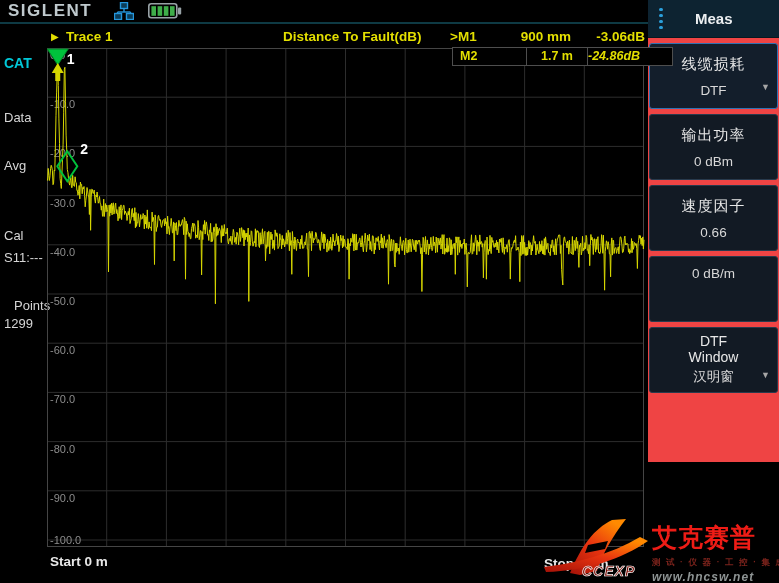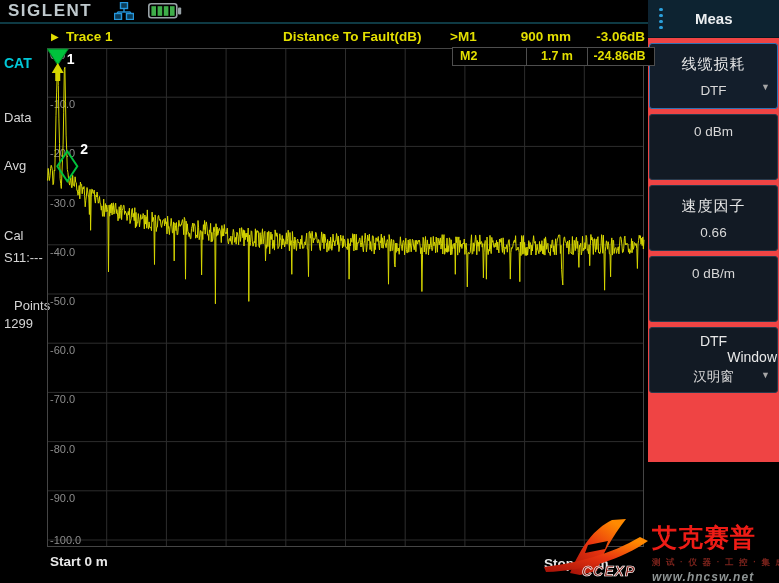--- a/index.html
+++ b/index.html
@@ -27,21 +27,21 @@
   .tr-name{position:absolute;left:20px;top:1px;font-weight:bold;}
   .tr-title{position:absolute;left:237px;top:1px;font-weight:bold;}
   .m1-label{position:absolute;left:404px;top:1px;font-weight:bold;}
   .m1-dist{position:absolute;left:460px;top:1px;width:80px;text-align:center;font-weight:bold;}
   .m1-amp{position:absolute;right:3px;top:1px;font-weight:bold;}
   
   .m2-row{position:absolute;left:452px;top:47px;height:17px;display:flex;z-index:5;
           background:#000;border:1px solid #4e4e4e;color:#e3df00;font-size:12.5px;font-weight:bold;}
   .m2-row .c1{width:66px;padding-left:7px;border-right:1px solid #4e4e4e;line-height:16px;}
   .m2-row .c2{width:60px;text-align:center;border-right:1px solid #4e4e4e;line-height:16px;}
-  .m2-row .c3{width:63px;text-align:center;padding-right:3px;line-height:16px;}
+  .m2-row .c3{width:63px;text-align:left;padding-right:21px;line-height:16px;font-style:italic;}
   
   .chart{position:absolute;left:47px;top:48px;width:598px;height:500px;}
   
   .foot-start{position:absolute;left:50px;top:554px;color:#e8e8e8;font-size:13.5px;font-weight:bold;text-align:right;}
   .foot-stop{position:absolute;left:544px;top:556px;color:#e8e8e8;font-size:13.5px;font-weight:bold;}
   
   .menu{position:absolute;left:648px;top:0;width:131px;height:462px;background:#ef4444;}
   .menu-hdr{height:37px;background:#0d2331;border-bottom:1px solid #081820;display:flex;align-items:center;}
   .dots{display:flex;flex-direction:column;margin-left:11px;}
   .dots i{width:3.5px;height:3.5px;border-radius:50%;background:#2ba0dc;margin:1.2px 0;}
@@ -168,32 +168,33 @@
           <i></i>
         </span>
       <span class="ttl">Meas</span>
     </div>
     <div class="mi sel">
       <div class="t">线缆损耗</div>
       <div class="v">DTF</div>
       <span class="dd dd1">▼</span>
     </div>
     <div class="mi">
+      <div class="t">输出功率</div>
       <div class="v">0 dBm</div>
     </div>
     <div class="mi">
       <div class="t">速度因子</div>
       <div class="v">0.66</div>
     </div>
     <div class="mi">
       <div class="v">0 dB/m</div>
     </div>
     <div class="mi">
       <div class="t2">DTF</div>
-      <div class="t2" style="margin-top:0;text-align:right;">Window</div>
+      <div class="t2" style="margin-top:0;">Window</div>
       <div class="v2">汉明窗</div>
       <span class="dd dd5">▼</span>
     </div>
   </div>
 
   <div class="wm">
     <svg width="116" height="68" viewBox="0 0 116 68" style="position:absolute;left:0;top:0;">
       <defs>
         <linearGradient id="ag" x1="0" y1="1" x2="0.7" y2="0">
           <stop offset="0" stop-color="#a51208"></stop>

